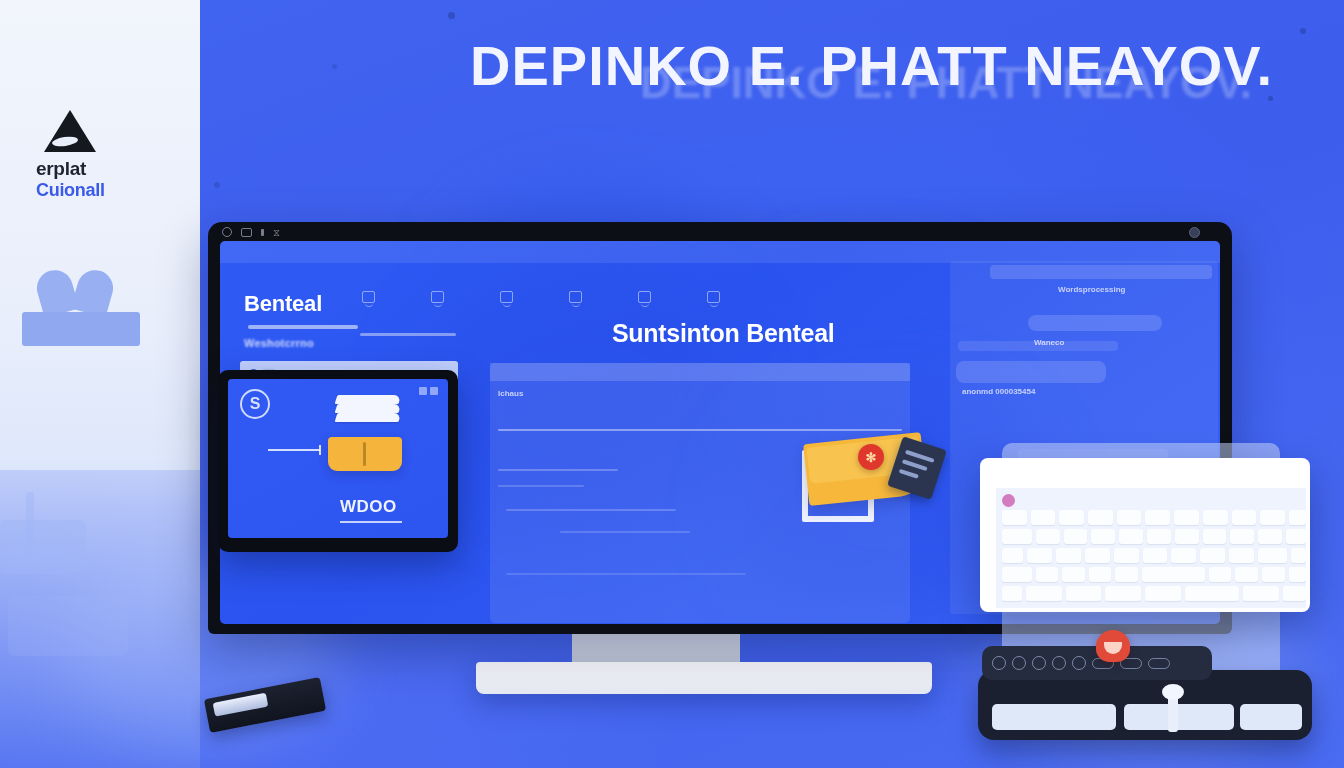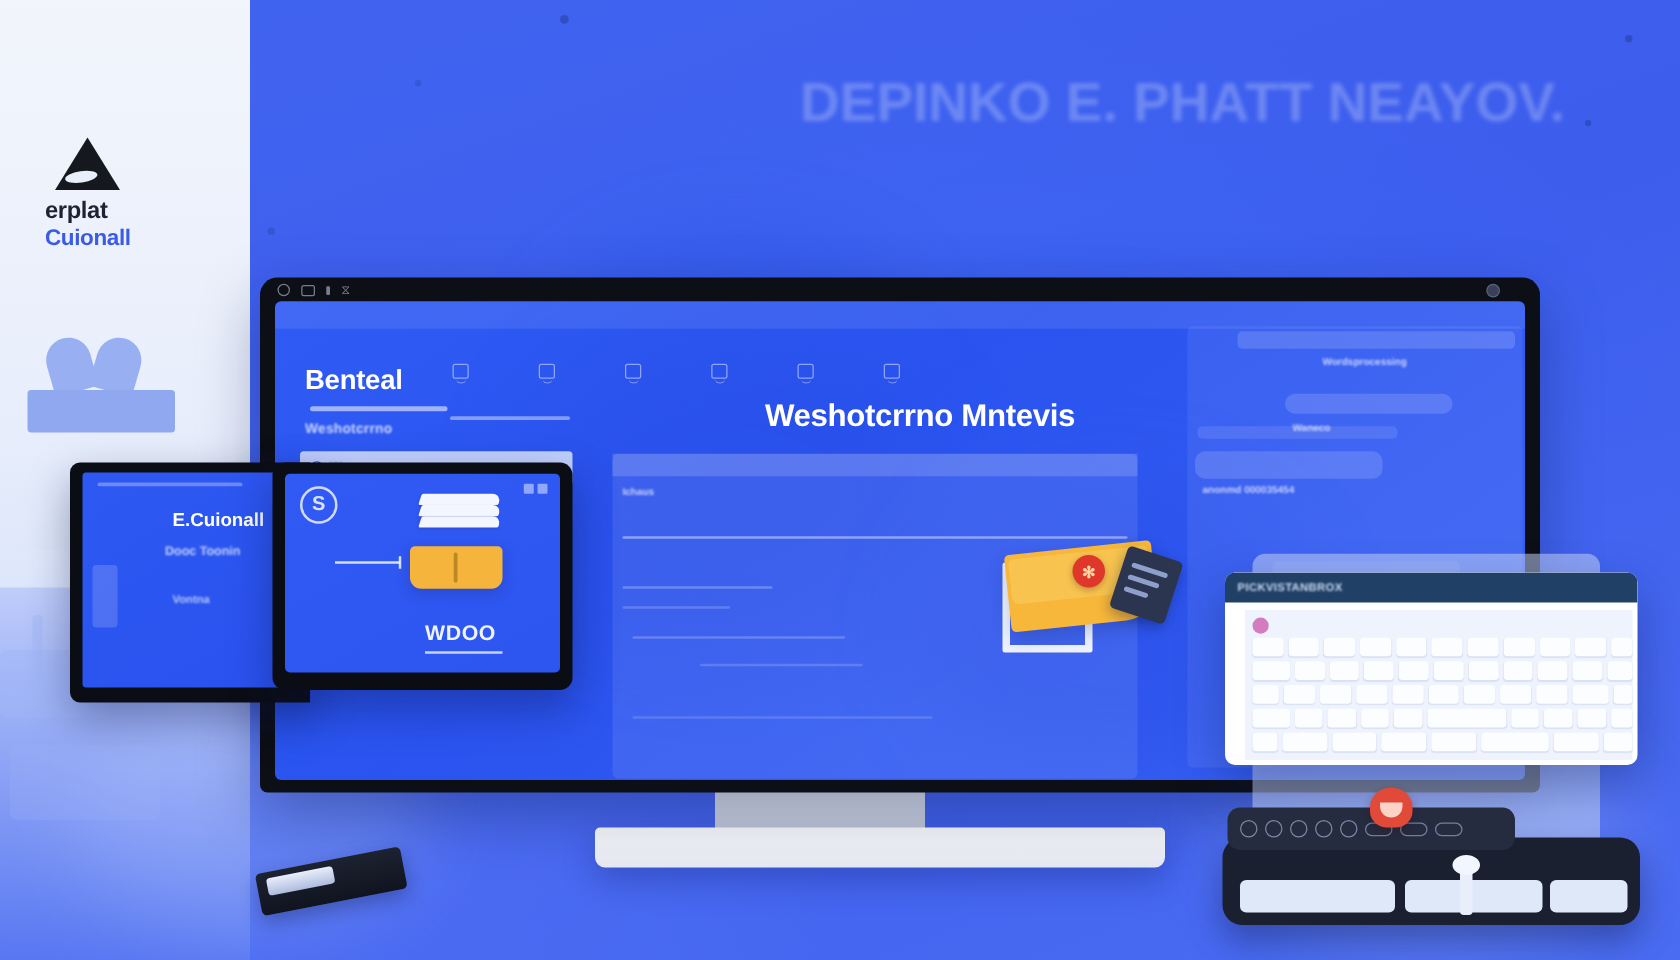--- a/index.html
+++ b/index.html
@@ -531,20 +531,21 @@
 
   <div class="logo-wrap">
     <div class="logo-mark">
       <div class="peak"></div>
         <div class="notch"></div>
     </div>
     <div class="logo-line1">erplat</div>
     <div class="logo-line2">Cuionall</div>
   </div>
 
+  <div class="headline">DEPINKO E. PHATT NEAYOV.</div>
 
   <div class="mon-bottom-lip"></div>
   <div class="mon-neck"></div>
   <div class="mon-base"></div>
 
   <div class="monitor">
     <div class="monitor-bezel-icons">
       <span class="bzi circle"></span>
       <span class="bzi rect"></span>
       <span class="bzi tiny"></span>
@@ -569,21 +570,21 @@
 
       <div class="m-navrow">
         <span class="navicon"></span>
         <span class="navicon"></span>
         <span class="navicon"></span>
         <span class="navicon"></span>
         <span class="navicon"></span>
         <span class="navicon"></span>
       </div>
 
-      <div class="m-heading">Weshotcrrno Mntevis</div>
+      <div class="m-heading">Suntsinton Benteal</div>
       <div class="m-card">
         <div class="m-card-hdr"></div>
       </div>
       <div class="m-line" style="left:278px; top:188px; width:404px;"></div>
       <div class="m-minitext" style="left:278px; top:148px;text-align:center;">Ichaus</div>
       <div class="m-line" style="left:278px; top:228px; width:120px; opacity:.6;"></div>
       <div class="m-line" style="left:278px; top:244px; width:86px; opacity:.45;"></div>
       <div class="m-line" style="left:286px; top:268px; width:170px; opacity:.5;"></div>
       <div class="m-line" style="left:340px; top:290px; width:130px; opacity:.4;"></div>
       <div class="m-line" style="left:286px; top:332px; width:240px; opacity:.35;"></div>
@@ -608,29 +609,20 @@
     <div class="env-body"></div>
     <div class="env-flap"></div>
     <div class="env-seal">✻</div>
     <div class="env-chip">
       <span class="cl" style="top:12px; width:30px;"></span>
       <span class="cl" style="top:22px; width:26px;"></span>
       <span class="cl" style="top:32px; width:20px;"></span>
     </div>
   </div>
 
-  <div class="laptop">
-    <div class="laptop-screen">
-      <div class="lp-topline"></div>
-      <div class="lp-ghost"></div>
-      <div class="lp-title">E.Cuionall</div>
-      <div class="lp-sub">Dooc Toonin</div>
-      <div class="lp-sub2">Vontna</div>
-    </div>
-  </div>
 
   <div class="tablet">
     <div class="tablet-screen">
       <div class="tb-logo">S</div>
       <div class="tb-winbtns">
         <i></i>
         <i></i>
       </div>
       <div class="tb-papers">
         <span style="top:0;"></span>
@@ -639,23 +631,20 @@
       </div>
       <div class="tb-card"></div>
       <div class="tb-arrow"></div>
       <div class="tb-wdoo">WDOO</div>
       <div class="tb-wdoo-ul"></div>
     </div>
   </div>
 
   <div class="rp-back"></div>
   <div class="rp-card">
-    <div class="rp-hdr">
-      <span class="rp-hdr-title">PICKVISTANBROX</span>
-    </div>
     <div class="rp-body">
       <div class="rp-dot"></div>
       <div class="kb-row" style="margin-top:22px;">
         <span class="kb-key" style="width:26px"></span>
           <span class="kb-key" style="width:26px"></span>
           <span class="kb-key" style="width:26px"></span>
           <span class="kb-key" style="width:26px"></span>
           <span class="kb-key" style="width:26px"></span>
           <span class="kb-key" style="width:26px"></span>
           <span class="kb-key" style="width:26px"></span>

